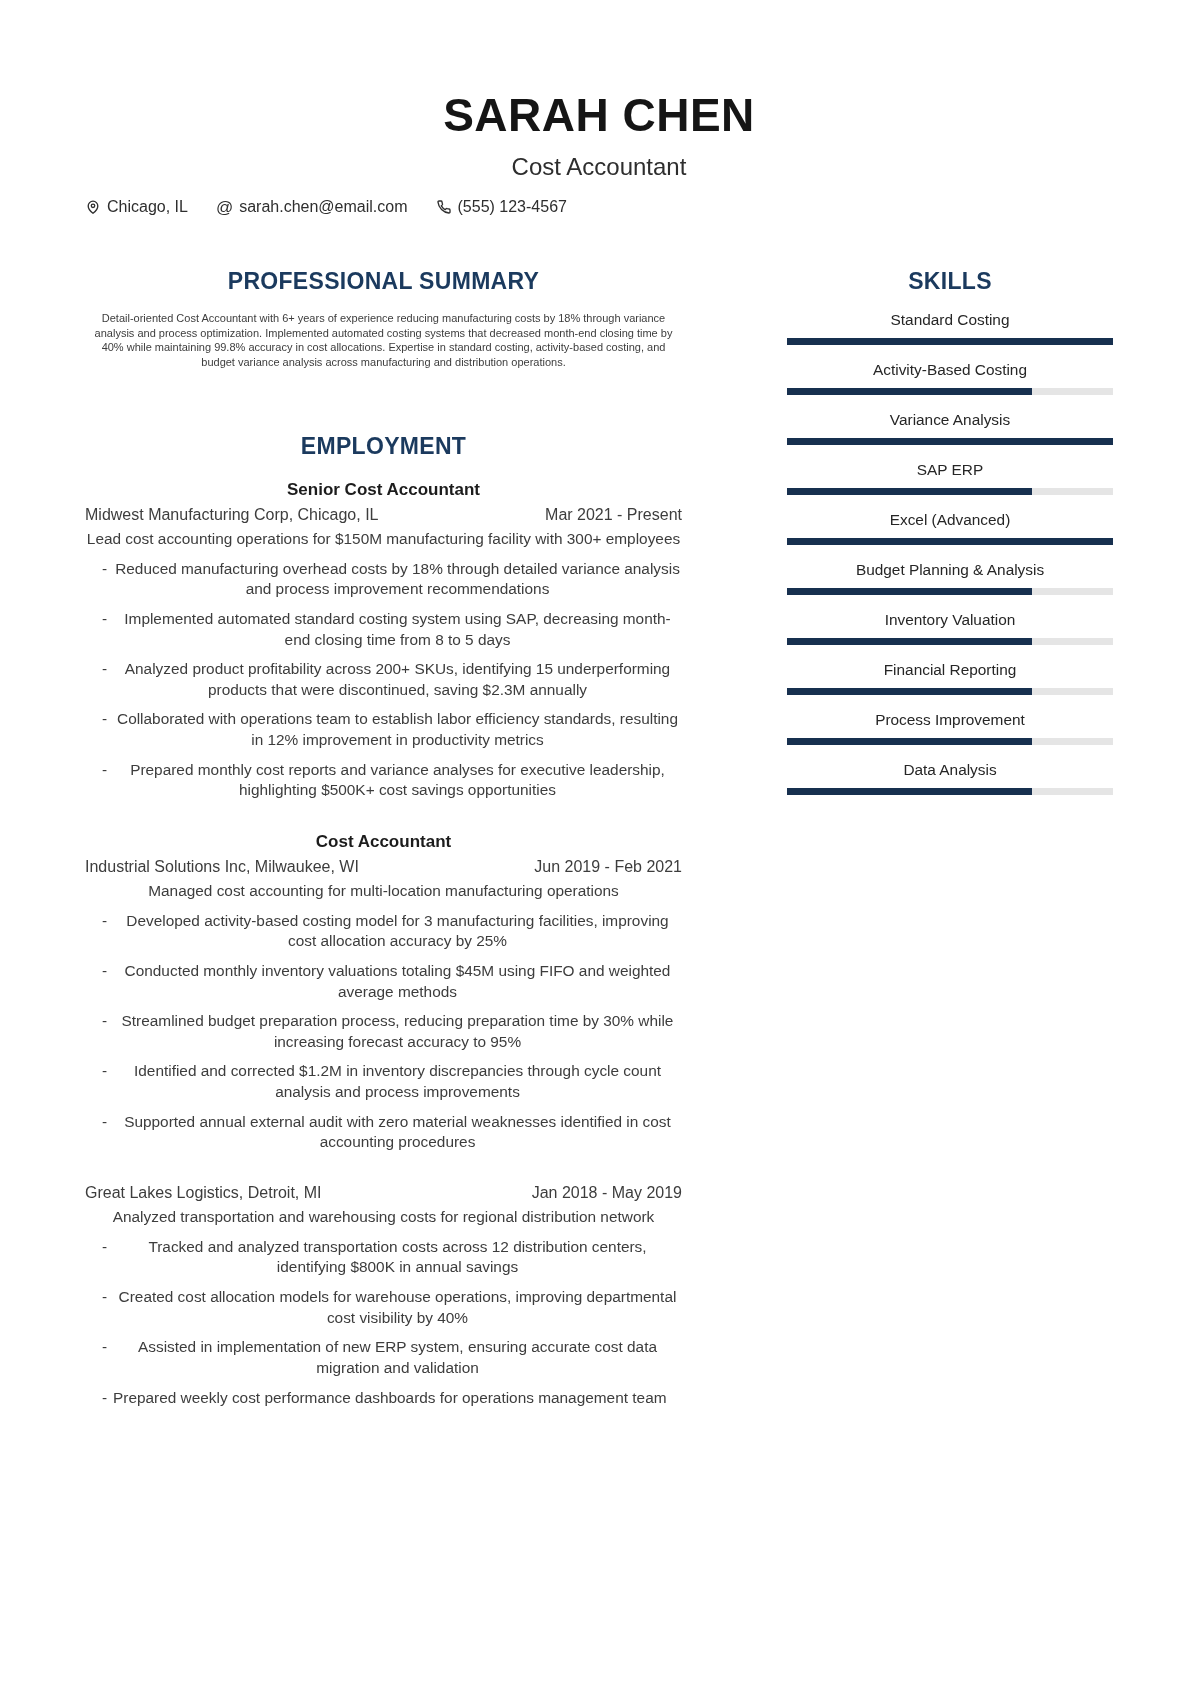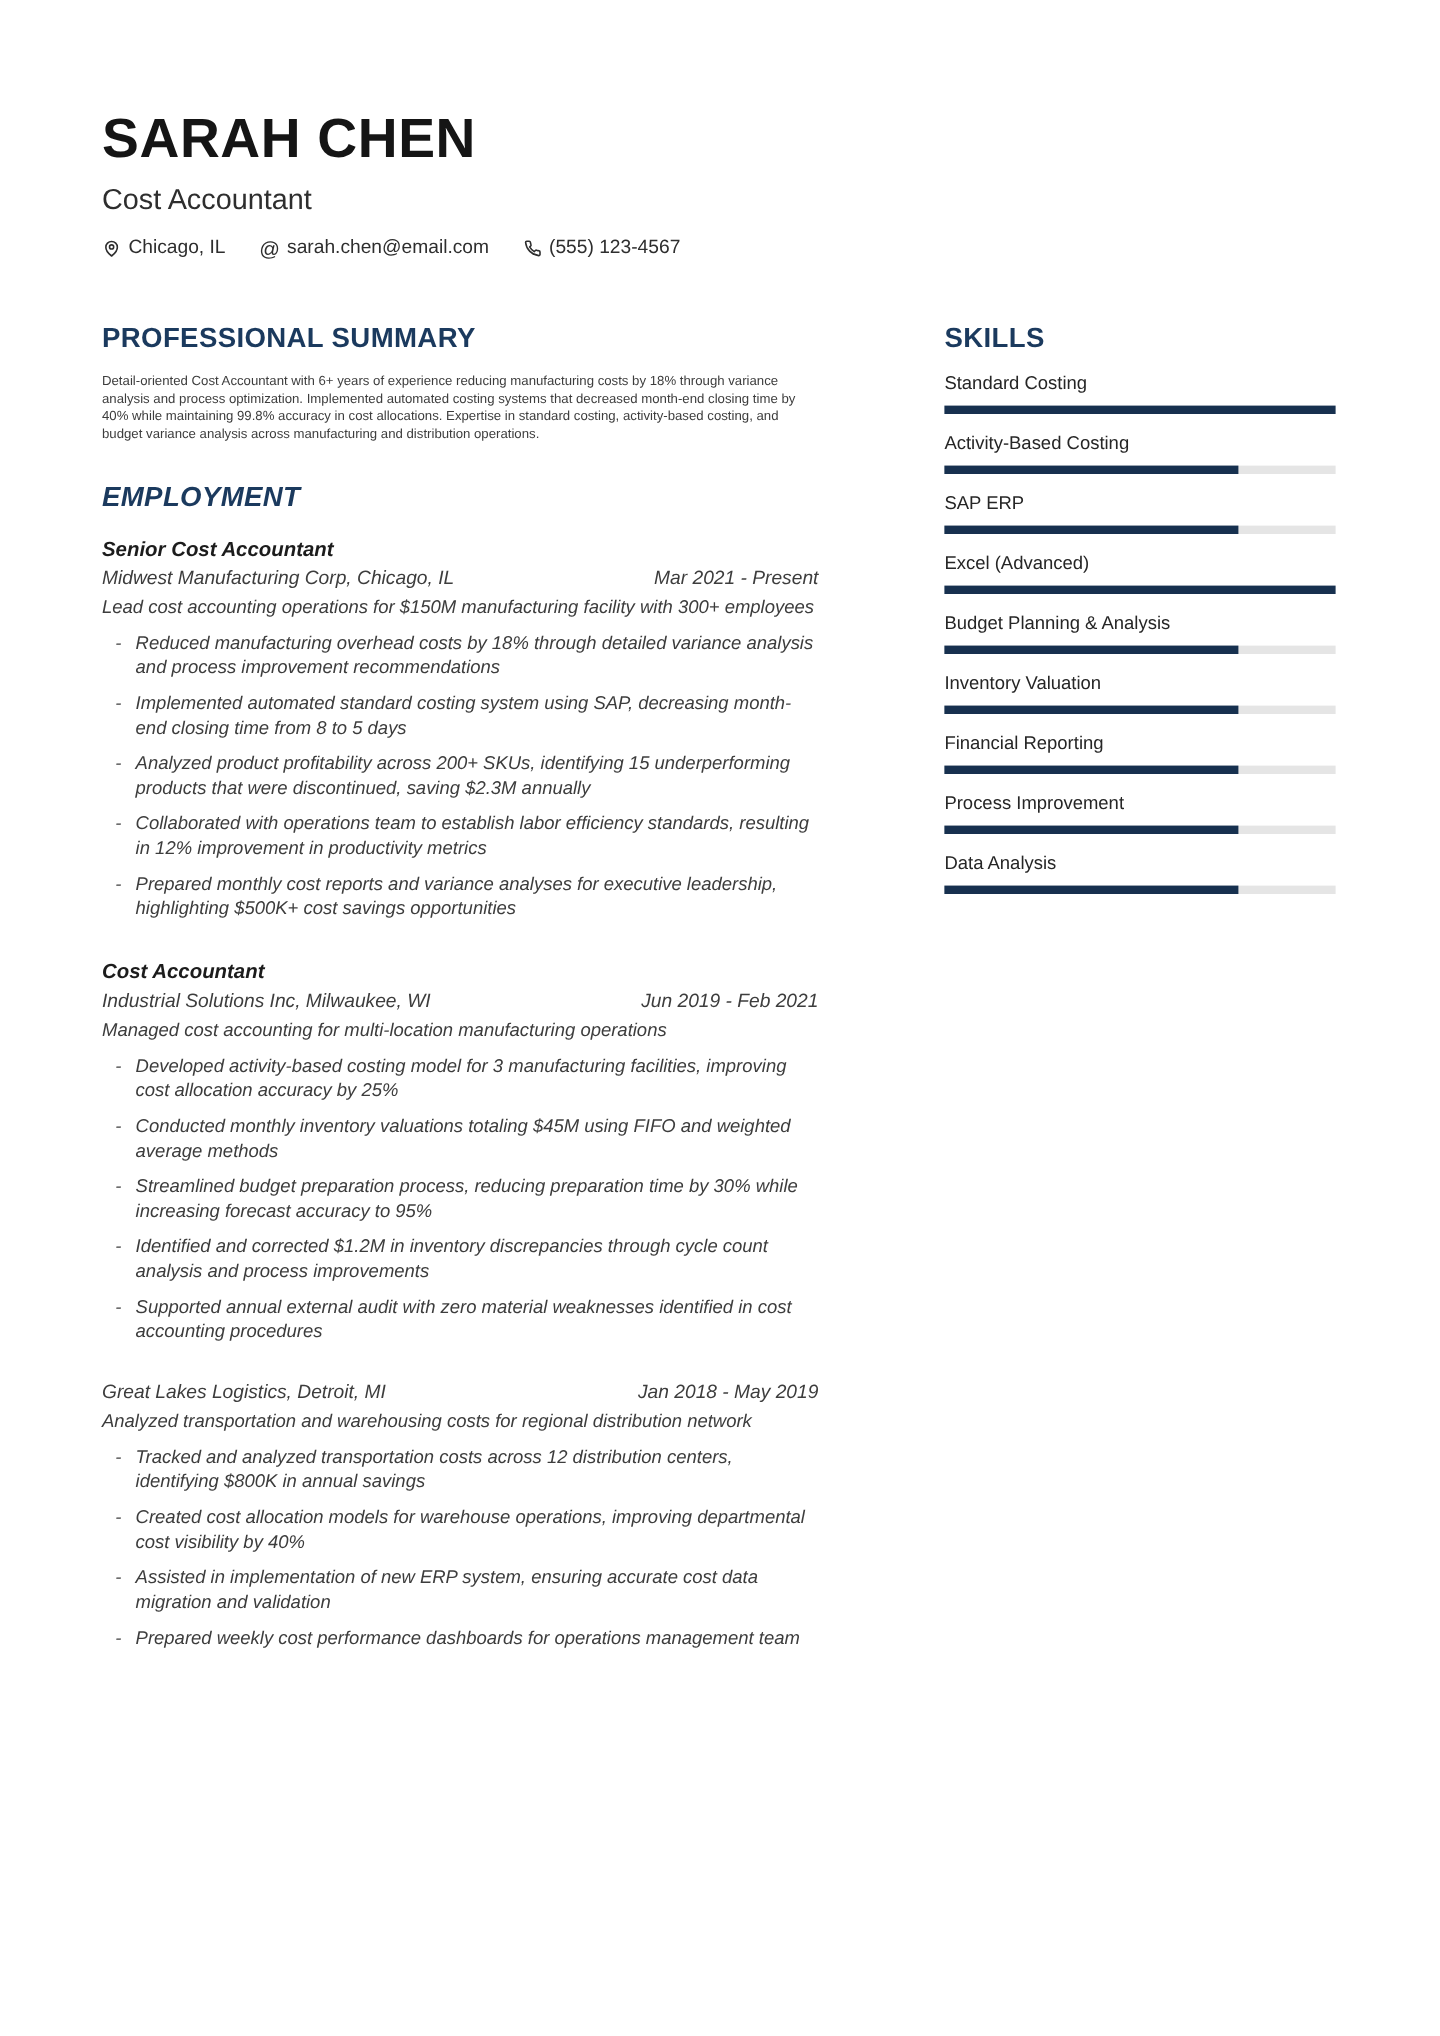--- a/index.html
+++ b/index.html
@@ -3,21 +3,21 @@
 <meta charset="utf-8">
 <style>
   * { margin: 0; padding: 0; box-sizing: border-box; }
   html, body { background: #ffffff; }
   body {
     width: 1200px; height: 1697px;
     font-family: "Liberation Sans", sans-serif;
     color: #3d3d3d;
     overflow: hidden;
   }
-  .page { padding: 92px 87px 0 85px; }
+  .page { padding: 92px 87px 0 85px; text-align: center; }
 
   
   .name {
     font-size: 46px; font-weight: 700; letter-spacing: 0.5px;
     color: #151515; line-height: 1;
   }
   .job-title-main {
     font-size: 24px; font-weight: 400; color: #2e2e2e;
     margin-top: 15px;
   }
@@ -38,21 +38,21 @@
     font-size: 23px; font-weight: 700; letter-spacing: 0.3px;
     color: #1b3a5e;
   }
 
   
   .summary-text {
     margin-top: 16px; font-size: 11px; line-height: 1.34; color: #3d3d3d;
   }
 
   
-  .employment-section { margin-top: 31px; font-style: italic; }
+  .employment-section { margin-top: 63px; }
   .job { margin-top: 20px; margin-bottom: 31px; }
   .job:last-child { margin-bottom: 0; }
   .job-role { font-size: 17px; font-weight: 700; color: #1c1c1c; }
   .job-meta {
     display: flex; justify-content: space-between; align-items: baseline;
     margin-top: 6px; font-size: 16px; color: #3d3d3d;
   }
   .job-summary { margin-top: 5px; font-size: 15.4px; line-height: 1.34; color: #3d3d3d; }
   .bullets { margin-top: 9px; list-style: none; }
   .bullet {
@@ -215,20 +215,26 @@
             <div class="skill-fill" style="width: 100%;"></div>
           </div>
         </div>
         <div class="skill-item">
           <div class="skill-name">Activity-Based Costing</div>
           <div class="skill-track">
             <div class="skill-fill" style="width: 75%;"></div>
           </div>
         </div>
         <div class="skill-item">
+          <div class="skill-name">Variance Analysis</div>
+          <div class="skill-track">
+            <div class="skill-fill" style="width: 100%;"></div>
+          </div>
+        </div>
+        <div class="skill-item">
           <div class="skill-name">SAP ERP</div>
           <div class="skill-track">
             <div class="skill-fill" style="width: 75%;"></div>
           </div>
         </div>
         <div class="skill-item">
           <div class="skill-name">Excel (Advanced)</div>
           <div class="skill-track">
             <div class="skill-fill" style="width: 100%;"></div>
           </div>

